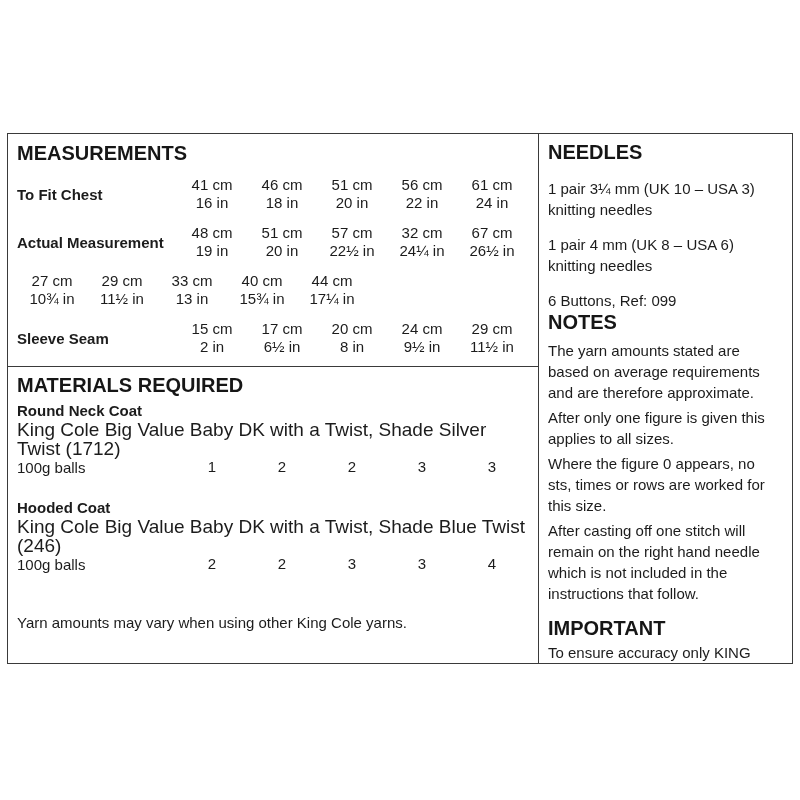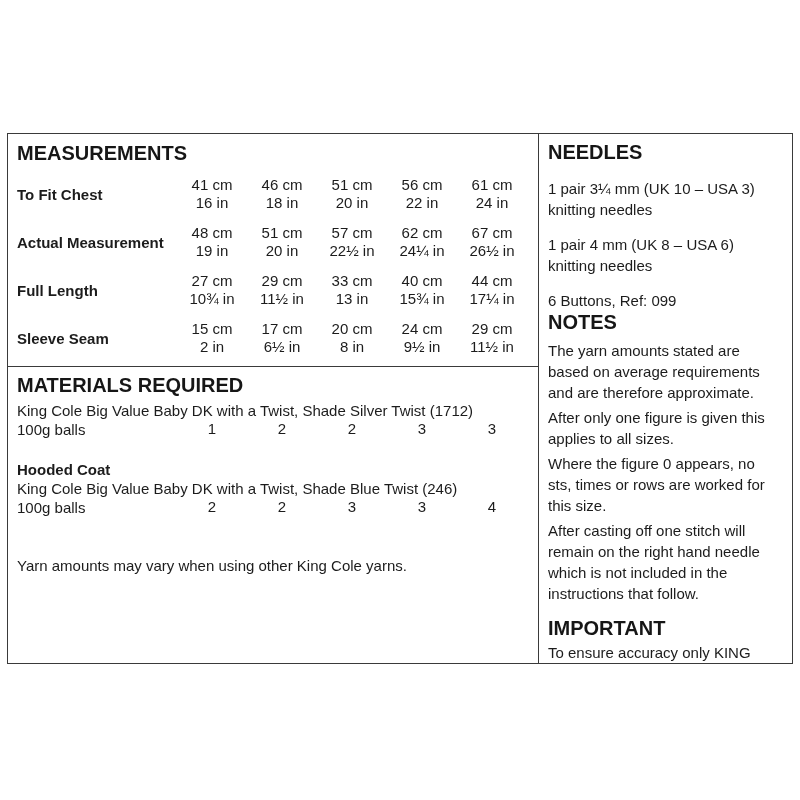--- a/index.html
+++ b/index.html
@@ -31,21 +31,21 @@
   .mlabel { width:160px; font-weight:bold; font-size:15px; }
   .mvals { flex:1; }
   .vline { display:flex; }
   .cell { width:70px; text-align:center; font-size:15px; line-height:18px; white-space:nowrap; }
 
   
   .materials { flex:1; border-top:1.5px solid #3a3a3a; padding:7px 10px 0 9px; overflow:hidden; }
   .mat-item-first { margin-top:4px; }
   .mat-item + .mat-item { margin-top:21px; }
   .mat-name { font-weight:bold; font-size:15px; line-height:19px; }
-  .mat-yarn { font-size:15px; line-height:19px; }
+  .mat-yarn { font-size:19px; line-height:19px; }
   .balls-row { display:flex; font-size:15px; line-height:19px; }
   .balls-label { width:160px; }
   .mat-note { margin-top:40px; font-size:15px; }
 
   
   .needle-item { font-size:15px; line-height:21px; margin-top:14px; }
   .notes { margin-top:0; }
   .notes .section-title { margin-bottom:6px; }
   .note-p { font-size:15px; line-height:21px; margin-bottom:4px; }
   .important { margin-top:13px; }
@@ -83,35 +83,34 @@
             </div>
           </div>
 
           <div class="mrow">
             <div class="mlabel">Actual Measurement</div>
             <div class="mvals">
               <div class="vline">
                 <span class="cell">48 cm</span>
                 <span class="cell">51 cm</span>
                 <span class="cell">57 cm</span>
-                <span class="cell">62 cm</span>
+                <span class="cell">32 cm</span>
                 <span class="cell">67 cm</span>
               </div>
               <div class="vline">
                 <span class="cell">19 in</span>
                 <span class="cell">20 in</span>
                 <span class="cell">22½ in</span>
                 <span class="cell">24¼ in</span>
                 <span class="cell">26½ in</span>
               </div>
             </div>
           </div>
 
           <div class="mrow">
-            <div class="mlabel">Full Length</div>
             <div class="mvals">
               <div class="vline">
                 <span class="cell">27 cm</span>
                 <span class="cell">29 cm</span>
                 <span class="cell">33 cm</span>
                 <span class="cell">40 cm</span>
                 <span class="cell">44 cm</span>
               </div>
               <div class="vline">
                 <span class="cell">10¾ in</span>
@@ -143,20 +142,21 @@
             </div>
           </div>
 
         </div>
       </section>
 
       <section class="materials">
         <h2 class="section-title">MATERIALS REQUIRED</h2>
 
         <div class="mat-item mat-item-first">
+          <div class="mat-name">Round Neck Coat</div>
           <div class="mat-yarn">King Cole Big Value Baby DK with a Twist, Shade Silver Twist (1712)</div>
           <div class="balls-row">
             <span class="balls-label">100g balls</span>
             <span class="cell">1</span>
             <span class="cell">2</span>
             <span class="cell">2</span>
             <span class="cell">3</span>
             <span class="cell">3</span>
           </div>
         </div>

